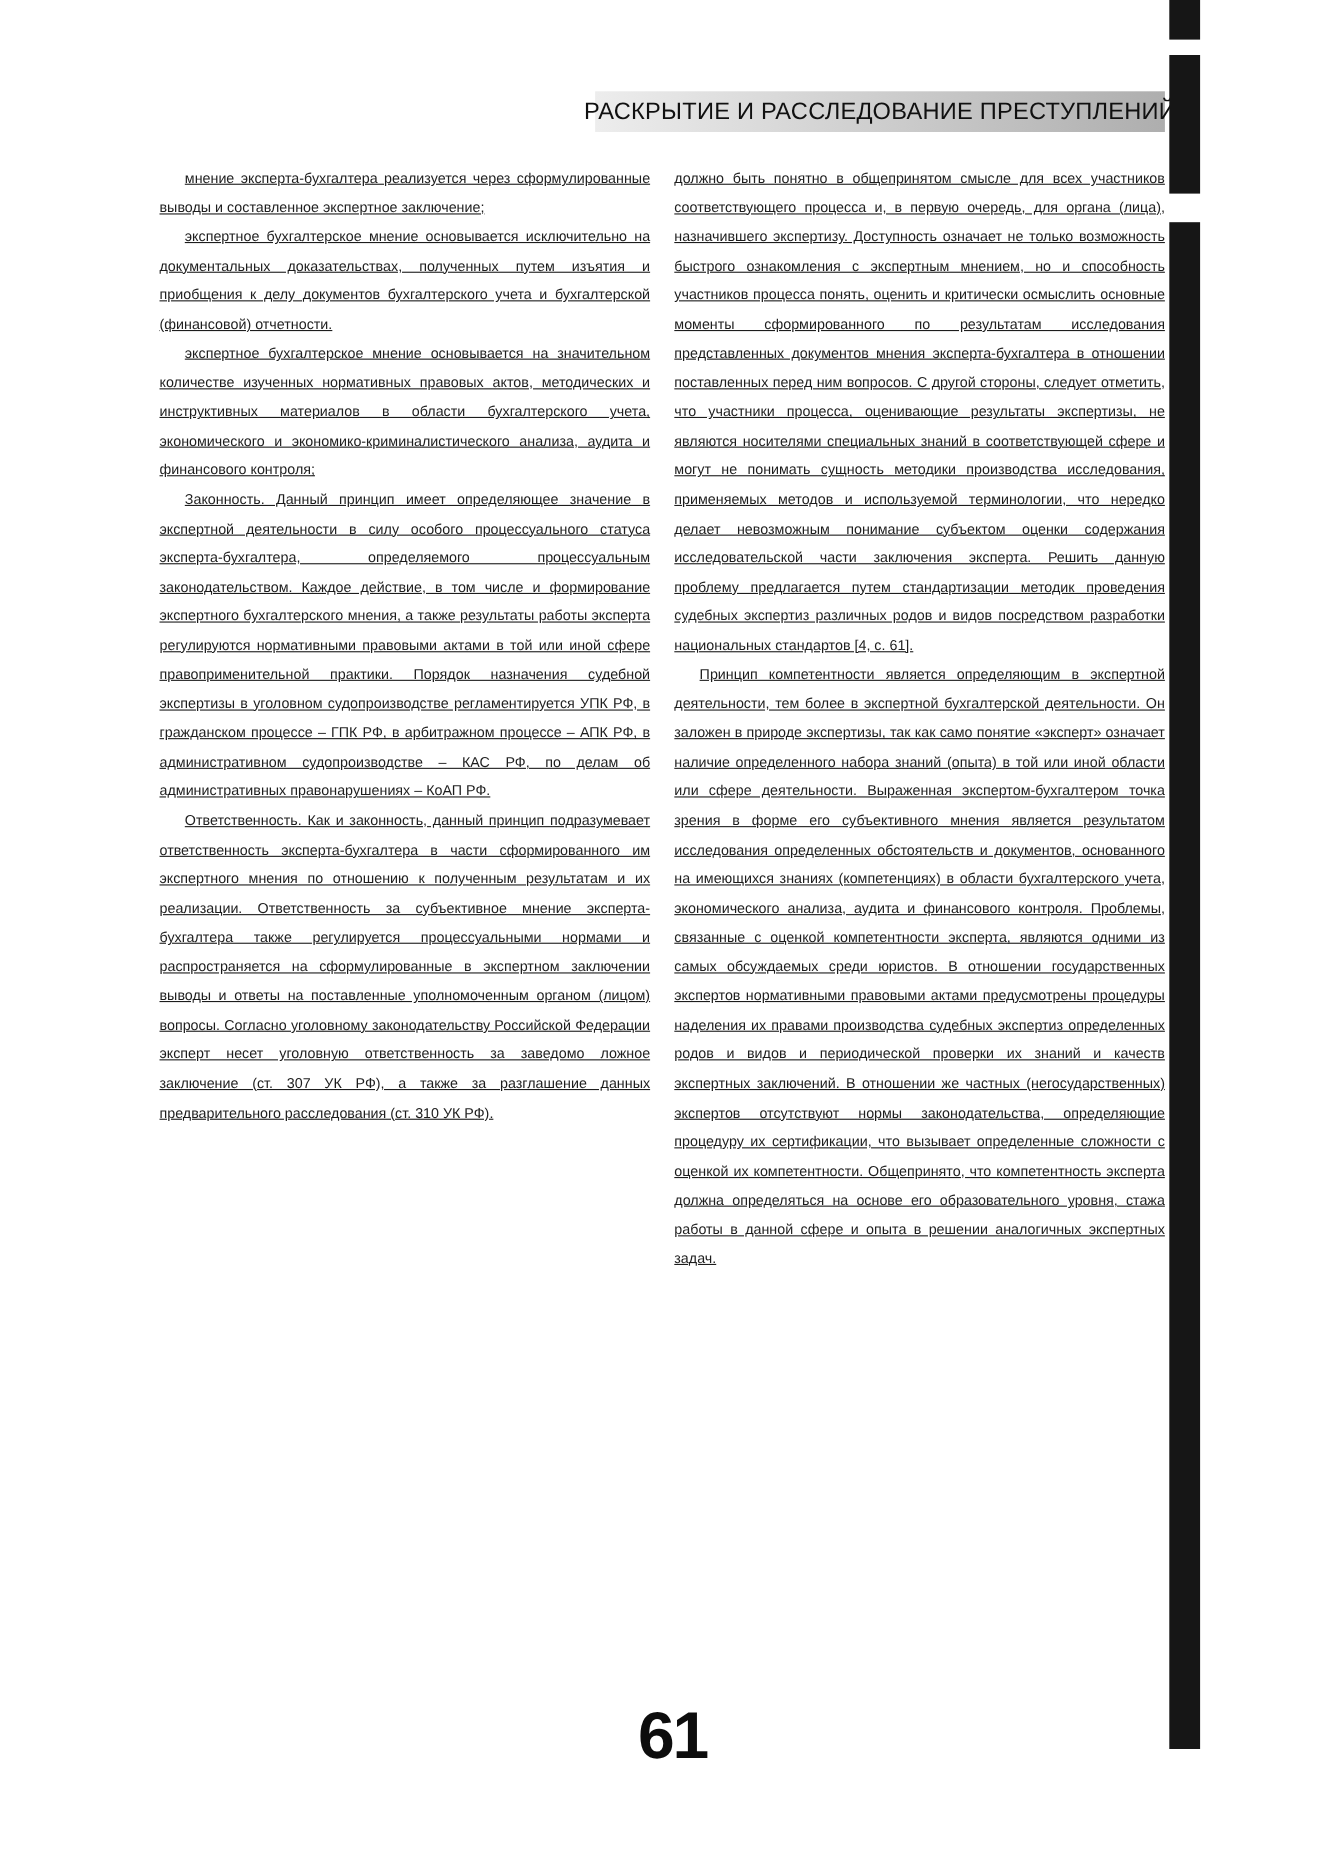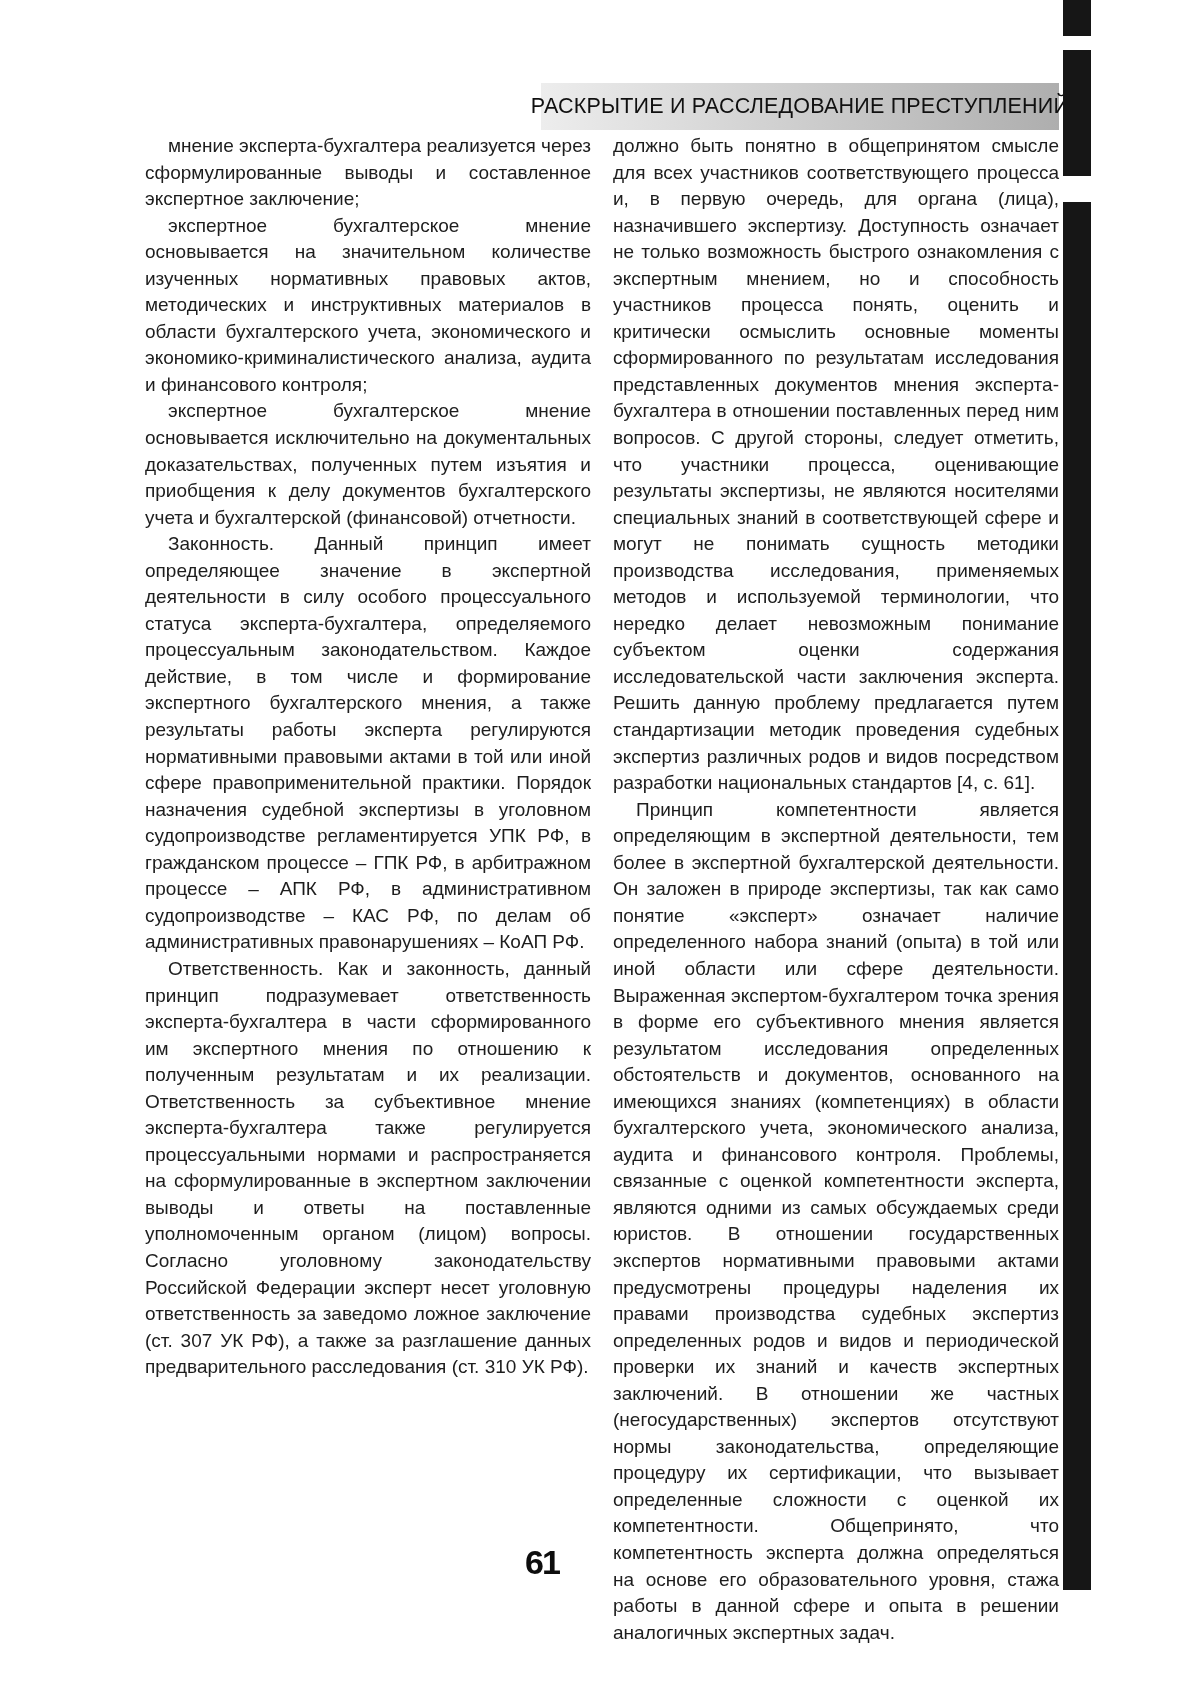--- a/index.html
+++ b/index.html
@@ -15,53 +15,54 @@
     overflow: hidden;
     font-family: "Liberation Sans", sans-serif;
     color: var(--c-text, #1d1d1d);
   }
   
   .header-band {
     position: absolute;
     left: 541px;
     top: 83px;
     width: 518px;
-    height: 47px;
+    height: 37px;
     background: linear-gradient(90deg, var(--c-hdr-l, #ededed) 0%, var(--c-hdr-r, #aeaeae) 100%);
     display: flex;
     align-items: center;
     justify-content: center;
   }
   .header-band span {
     font-size: 21.5px;
     letter-spacing: 0.2px;
     white-space: nowrap;
     color: #101010;
   }
   
   .col {
     position: absolute;
-    top: 133px;
+    top: 149px;
     width: 446px;
-    font-size: 19px;
+    font-size: 13px;
     line-height: 26.55px;
     text-align: justify;
     hyphens: auto;
+    text-decoration: underline;
     -webkit-hyphens: auto;
   }
   .col-left  { left: 145px; }
   .col-right { left: 613px; }
   .para { margin: 0; padding: 0; }
   .para.indent { text-indent: 23px; }
   
   .page-number {
     position: absolute;
-    left: 525px;
+    left: 580px;
     top: 1543px;
-    font-size: 34px;
+    font-size: 60px;
     font-weight: 700;
     letter-spacing: -2px;
     color: #0d0d0d;
   }
   
   .scan-bar-seg {
     position: absolute;
     left: 1063px;
     width: 28px;
     background: var(--c-bar, #161616);
@@ -74,22 +75,22 @@
 <body>
 
 <div class="page">
 
   <div class="header-band">
     <span>РАСКРЫТИЕ И РАССЛЕДОВАНИЕ ПРЕСТУПЛЕНИЙ</span>
   </div>
 
   <div class="col col-left">
       <p class="para indent">мнение эксперта-бухгалтера реализуется через сформулированные выводы и составленное экспертное заключение;</p>
+      <p class="para indent">экспертное бухгалтерское мнение основывается исключительно на документальных доказательствах, полученных путем изъятия и приобщения к делу документов бухгалтерского учета и бухгалтерской (финансовой) отчетности.</p>
       <p class="para indent">экспертное бухгалтерское мнение основывается на значительном количестве изученных нормативных правовых актов, методических и инструктивных материалов в области бухгалтерского учета, экономического и экономико-криминалистического анализа, аудита и финансового контроля;</p>
-      <p class="para indent">экспертное бухгалтерское мнение основывается исключительно на документальных доказательствах, полученных путем изъятия и приобщения к делу документов бухгалтерского учета и бухгалтерской (финансовой) отчетности.</p>
       <p class="para indent">Законность. Данный принцип имеет определяющее значение в экспертной деятельности в силу особого процессуального статуса эксперта-бухгалтера, определяемого процессуальным законодательством. Каждое действие, в том числе и формирование экспертного бухгалтерского мнения, а также результаты работы эксперта регулируются нормативными правовыми актами в той или иной сфере правоприменительной практики. Порядок назначения судебной экспертизы в уголовном судопроизводстве регламентируется УПК РФ, в гражданском процессе – ГПК РФ, в арбитражном процессе – АПК РФ, в административном судопроизводстве – КАС РФ, по делам об административных правонарушениях – КоАП РФ.</p>
       <p class="para indent">Ответственность. Как и законность, данный принцип подразумевает ответственность эксперта-бухгалтера в части сформированного им экспертного мнения по отношению к полученным результатам и их реализации. Ответственность за субъективное мнение эксперта-бухгалтера также регулируется процессуальными нормами и распространяется на сформулированные в экспертном заключении выводы и ответы на поставленные уполномоченным органом (лицом) вопросы. Согласно уголовному законодательству Российской Федерации эксперт несет уголовную ответственность за заведомо ложное заключение (ст. 307 УК РФ), а также за разглашение данных предварительного расследования (ст. 310 УК РФ).</p>
     </div>
 
   <div class="col col-right">
       <p class="para">должно быть понятно в общепринятом смысле для всех участников соответствующего процесса и, в первую очередь, для органа (лица), назначившего экспертизу. Доступность означает не только возможность быстрого ознакомления с экспертным мнением, но и способность участников процесса понять, оценить и критически осмыслить основные моменты сформированного по результатам исследования представленных документов мнения эксперта-бухгалтера в отношении поставленных перед ним вопросов. С другой стороны, следует отметить, что участники процесса, оценивающие результаты экспертизы, не являются носителями специальных знаний в соответствующей сфере и могут не понимать сущность методики производства исследования, применяемых методов и используемой терминологии, что нередко делает невозможным понимание субъектом оценки содержания исследовательской части заключения эксперта. Решить данную проблему предлагается путем стандартизации методик проведения судебных экспертиз различных родов и видов посредством разработки национальных стандартов [4, с. 61].</p>
       <p class="para indent">Принцип компетентности является определяющим в экспертной деятельности, тем более в экспертной бухгалтерской деятельности. Он заложен в природе экспертизы, так как само понятие «эксперт» означает наличие определенного набора знаний (опыта) в той или иной области или сфере деятельности. Выраженная экспертом-бухгалтером точка зрения в форме его субъективного мнения является результатом исследования определенных обстоятельств и документов, основанного на имеющихся знаниях (компетенциях) в области бухгалтерского учета, экономического анализа, аудита и финансового контроля. Проблемы, связанные с оценкой компетентности эксперта, являются одними из самых обсуждаемых среди юристов. В отношении государственных экспертов нормативными правовыми актами предусмотрены процедуры наделения их правами производства судебных экспертиз определенных родов и видов и периодической проверки их знаний и качеств экспертных заключений. В отношении же частных (негосударственных) экспертов отсутствуют нормы законодательства, определяющие процедуру их сертификации, что вызывает определенные сложности с оценкой их компетентности. Общепринято, что компетентность эксперта должна определяться на основе его образовательного уровня, стажа работы в данной сфере и опыта в решении аналогичных экспертных задач.</p>
     </div>
 
   <div class="page-number">61</div>

